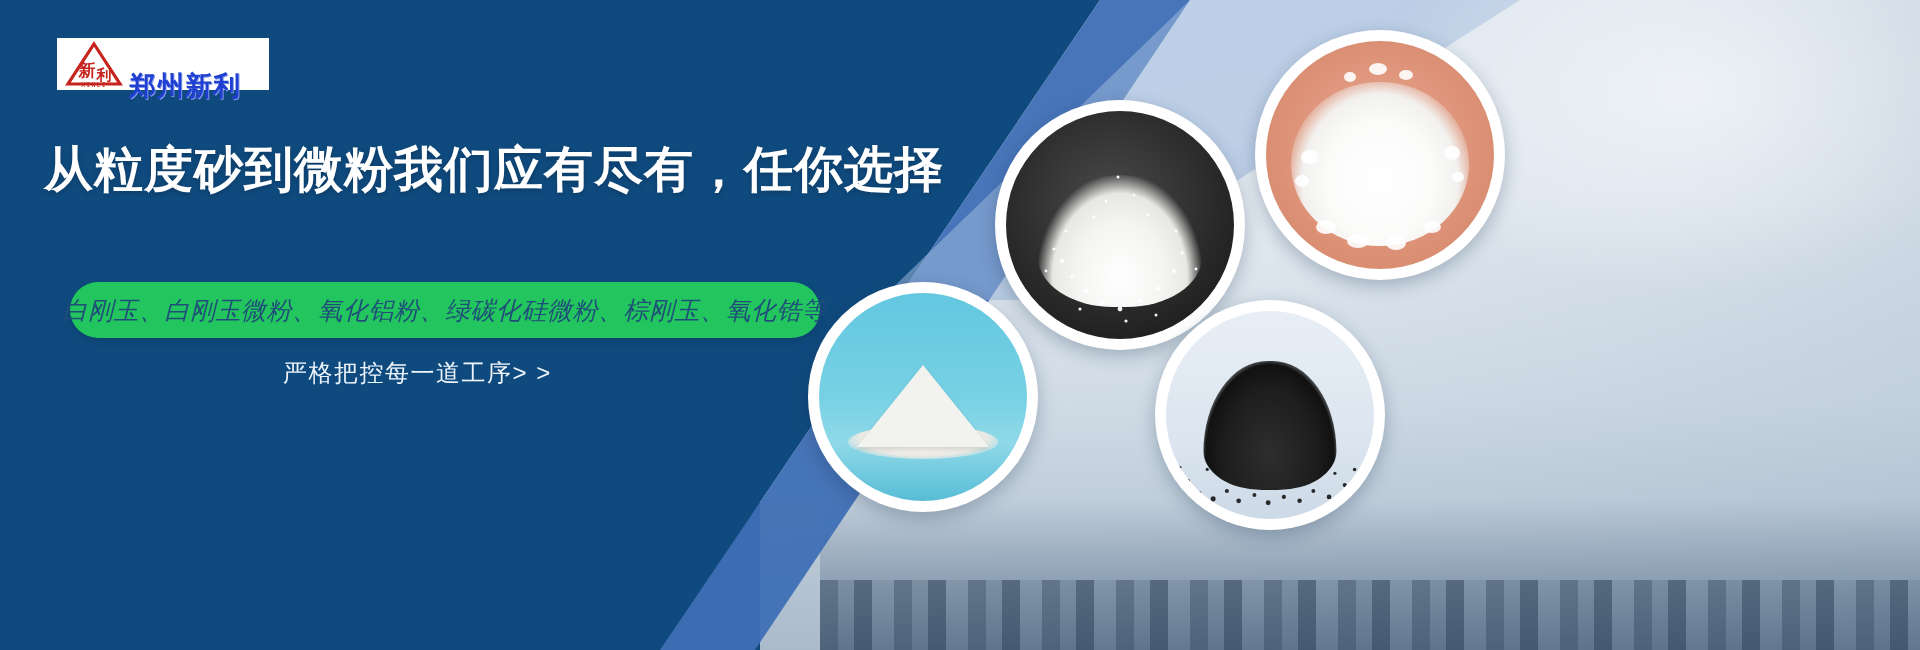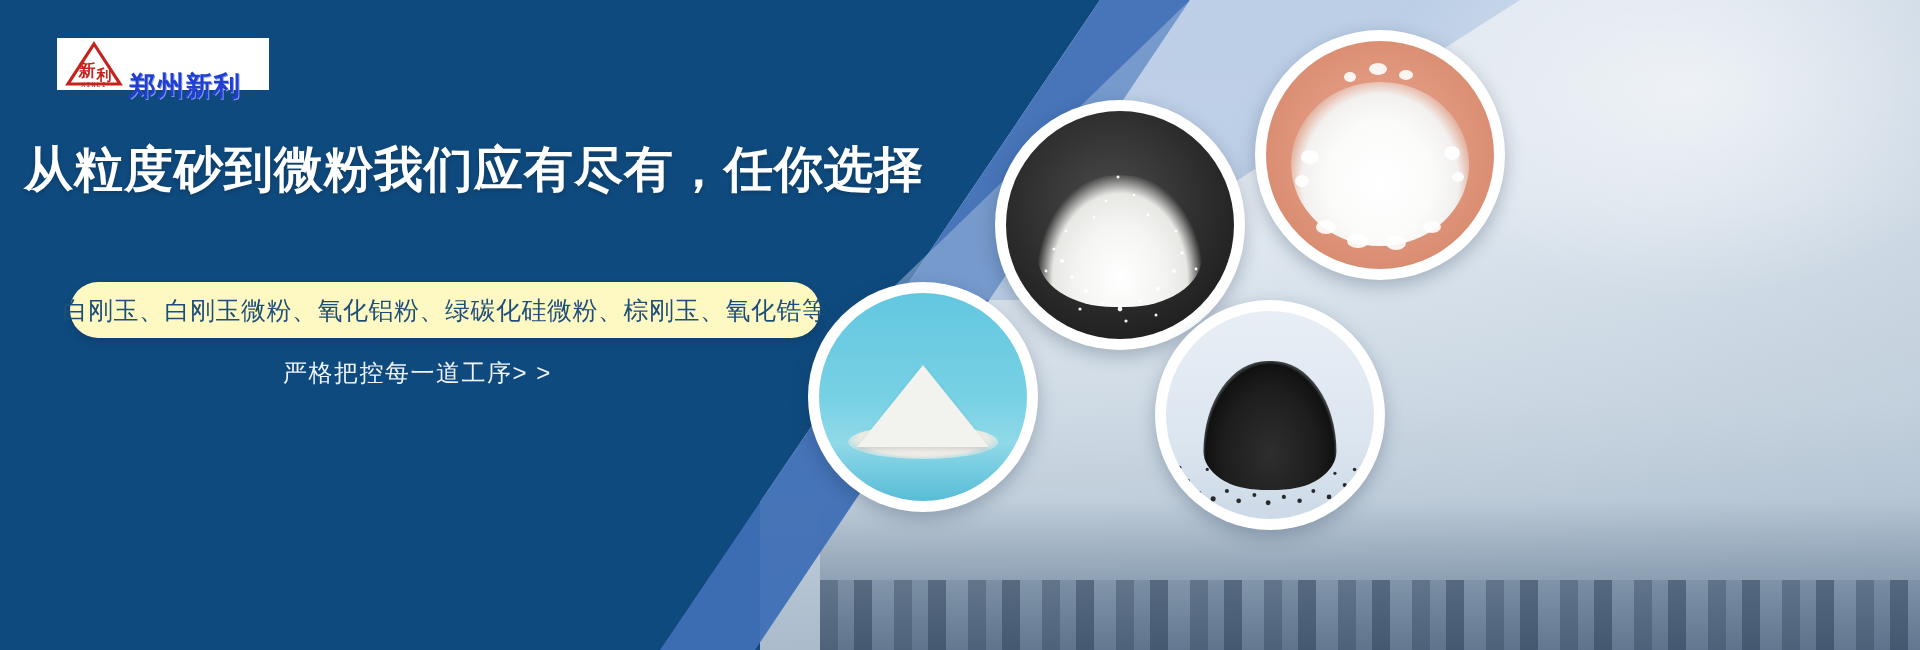--- a/index.html
+++ b/index.html
@@ -67,32 +67,33 @@
   .logo-mark svg{display:block;width:58px;height:48px;}
   .logo-word{
     color:#1e3fd0;font-weight:bold;font-size:27px;letter-spacing:1px;
     line-height:1;white-space:nowrap;
     text-shadow:1px 1px 0 #7f95e8;
     margin-top:44px;
   }
 
   
   .headline{
-    position:absolute;left:24px;top:142px;width:1000px;
+    position:absolute;left:44px;top:142px;width:1000px;
     color:#ffffff;font-size:49px;font-weight:bold;line-height:1.12;
     letter-spacing:1px;white-space:nowrap;
     text-shadow:0 2px 5px rgba(0,0,0,.22);
   }
 
   
   .pill{
     position:absolute;left:70px;top:282px;width:750px;height:56px;
-    background:#fef9c3;border-radius:28px;
+    background:#22c55e;border-radius:28px;
     display:flex;align-items:center;justify-content:center;
     box-shadow:0 3px 9px rgba(0,0,0,.15);
+    font-style:italic;
   }
   .pill span{
     color:#1f4e79;font-size:25px;letter-spacing:.5px;white-space:nowrap;
   }
 
   
   .tagline{
     position:absolute;left:275px;top:328px;width:520px;height:90px;
     display:flex;align-items:center;
     color:#eef4fb;font-size:24px;letter-spacing:1.5px;white-space:nowrap;margin-left:8px;

